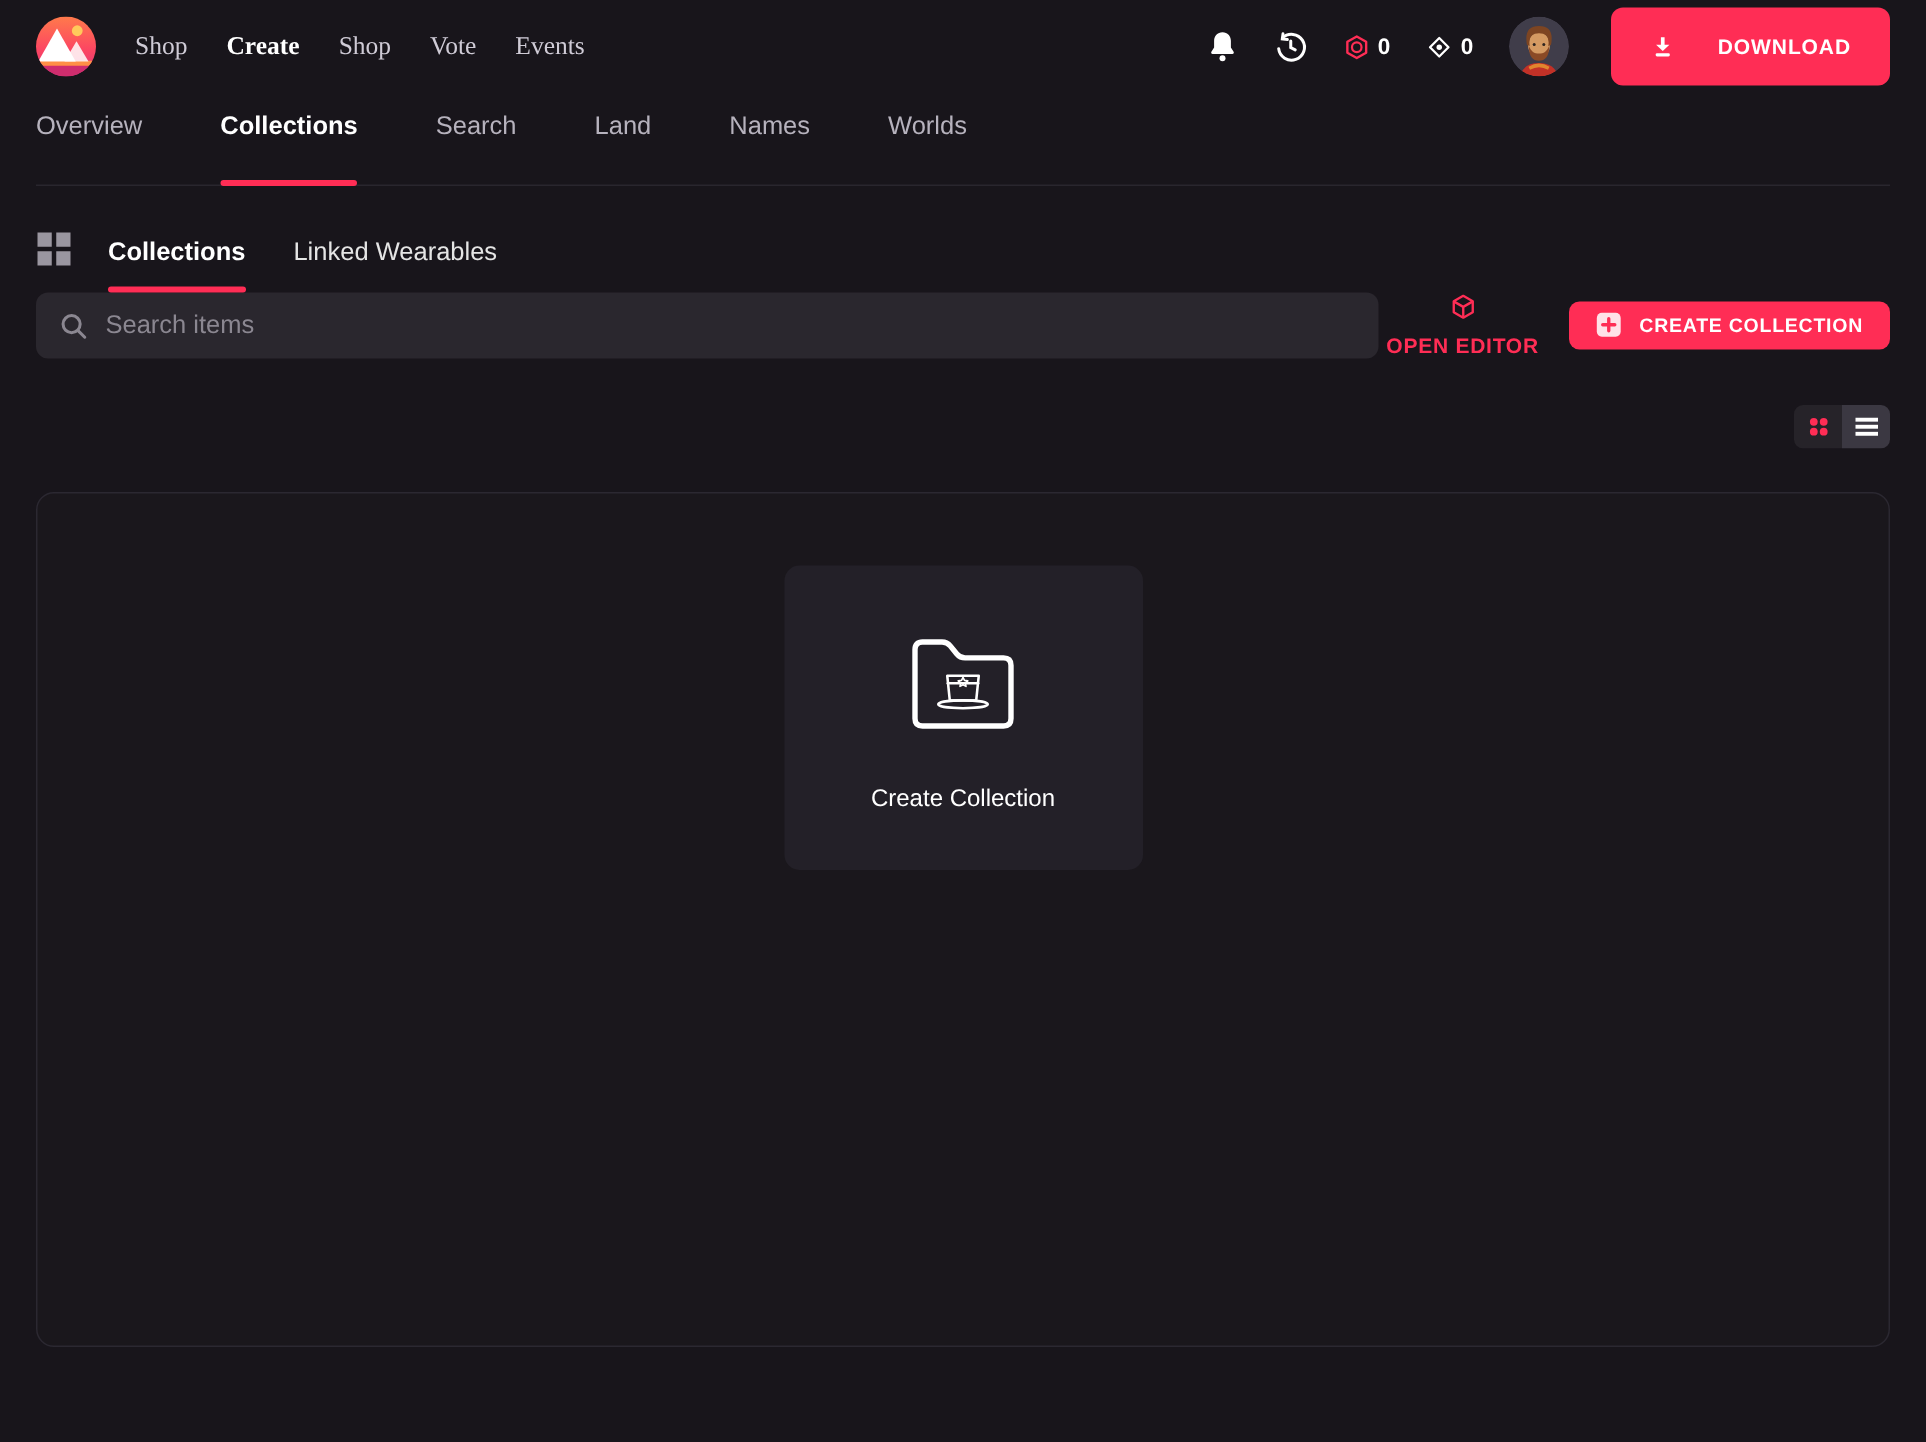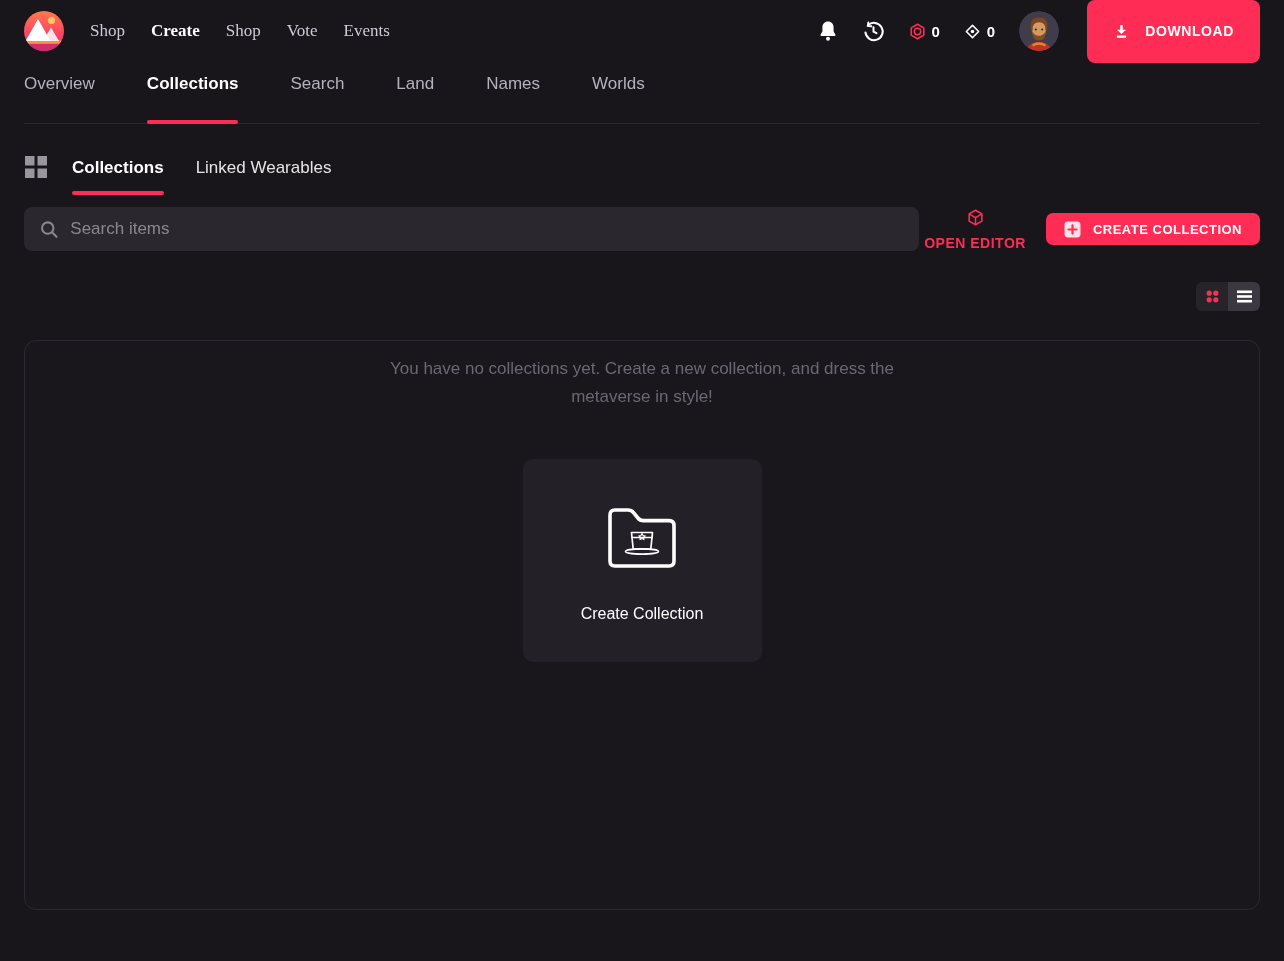--- a/index.html
+++ b/index.html
@@ -19,22 +19,22 @@
   .topnav-item { font-size:17px; color:#cfcbd6; cursor:pointer;font-family:Liberation Serif, serif; }
   .topnav-item.active { color:#ffffff; font-weight:bold; }
   .topbar-right { margin-left:auto; display:flex; align-items:center; }
   .icon-btn { display:flex; align-items:center; justify-content:center; cursor:pointer; }
   .bell-btn { margin-right:24px; }
   .history-btn { margin-right:24px; }
   .balance { display:flex; align-items:center; gap:6px; margin-right:24px; cursor:pointer; }
   .balance-value { font-size:15px; font-weight:bold; color:#fff; }
   .avatar { width:40px; height:40px; border-radius:50%; margin-right:28px; cursor:pointer; overflow:hidden; flex:0 0 auto; }
   .download-btn {
-    background:#ff2d55; border:none; color:#fff; display:flex; align-items:center; gap:15px;
-    height:63px; padding:0 26px; border-radius:8px; font-size:14px; font-weight:bold;
+    background:#ff2d55; border:none; color:#fff; display:flex; align-items:center; gap:28px;
+    height:52px; padding:0 26px; border-radius:8px; font-size:14px; font-weight:bold;
     letter-spacing:.6px; cursor:pointer; font-family:inherit;
   }
 
   
   .subnav { display:flex; gap:52px; border-bottom:1px solid #29262e; padding-top:12px; }
   .subnav-item { font-size:17px; color:#b6b2bd; padding-bottom:29px; position:relative; cursor:pointer; }
   .subnav-item.active { color:#fff; font-weight:bold; }
   .subnav-item.active::after {
     content:""; position:absolute; left:0; right:0; bottom:-1px; height:4px;
     background:#ff2d55; border-radius:2px;
@@ -45,21 +45,21 @@
   .grid-glyph { margin-right:24px; position:relative; top:-8px; }
   .tabs { display:flex; gap:32px; }
   .tab { font-size:17px; color:#e5e5e5; padding-bottom:17px; position:relative; cursor:pointer; }
   .tab.active { color:#fff; font-weight:bold; }
   .tab.active::after {
     content:""; position:absolute; left:0; right:0; bottom:0; height:4px;
     background:#ff2d55; border-radius:2px;
   }
 
   
-  .searchrow { display:flex; align-items:center; margin-top:12px; }
+  .searchrow { display:flex; align-items:flex-start; margin-top:0; }
   .searchbox {
     width:895px; height:44px; background:#2a272e; border-radius:8px;
     display:flex; align-items:center; padding:0 16px; gap:12px;
   }
   .searchbox input {
     background:transparent; border:none; outline:none; color:#d6d3da;
     font-size:17px; width:100%; font-family:inherit;
   }
   .searchbox input::placeholder { color:#8b8791; opacity:1; }
   .actions { margin-left:auto; display:flex; align-items:center; gap:20px; }
@@ -267,21 +267,20 @@
         <svg width="17" height="15" viewBox="0 0 17 15">
           <rect x="1" y="1.5" width="15" height="2.6" fill="#ffffff"></rect>
           <rect x="1" y="6.2" width="15" height="2.6" fill="#ffffff"></rect>
           <rect x="1" y="10.9" width="15" height="2.6" fill="#ffffff"></rect>
         </svg>
       </button>
     </div>
   </div>
 
   <main class="panel">
-    <p class="empty-desc">You have no collections yet. Create a new collection, and dress the metaverse in style!</p>
 
     <div class="create-card">
       <span class="folder">
         <svg width="78" height="66" viewBox="0 0 78 66" fill="none" stroke="#ffffff" stroke-linejoin="round" stroke-linecap="round">
           <path d="M7 22 V10 q0-5 5-5 h13 q3.4 0 5.5 2.6 l4.4 5.4 q2.1 2.6 5.5 2.6 h25.6 q5 0 5 5 v35.4 q0 5-5 5 H12 q-5 0-5-5 z" stroke-width="3.6"></path>
           <g stroke-width="1.7">
             <path d="M28.5 27.5 h21 l-1.7 16.5 h-17.6 z"></path>
             <path d="M28.9 32.5 h20.2"></path>
             <ellipse cx="39" cy="46.5" rx="16.5" ry="2.6"></ellipse>
             <path d="M39 28.6 l1 2 2.2.3-1.6 1.5.4 2.2-2-1.1-2 1.1.4-2.2-1.6-1.5 2.2-.3z" stroke-width="1.1"></path>

